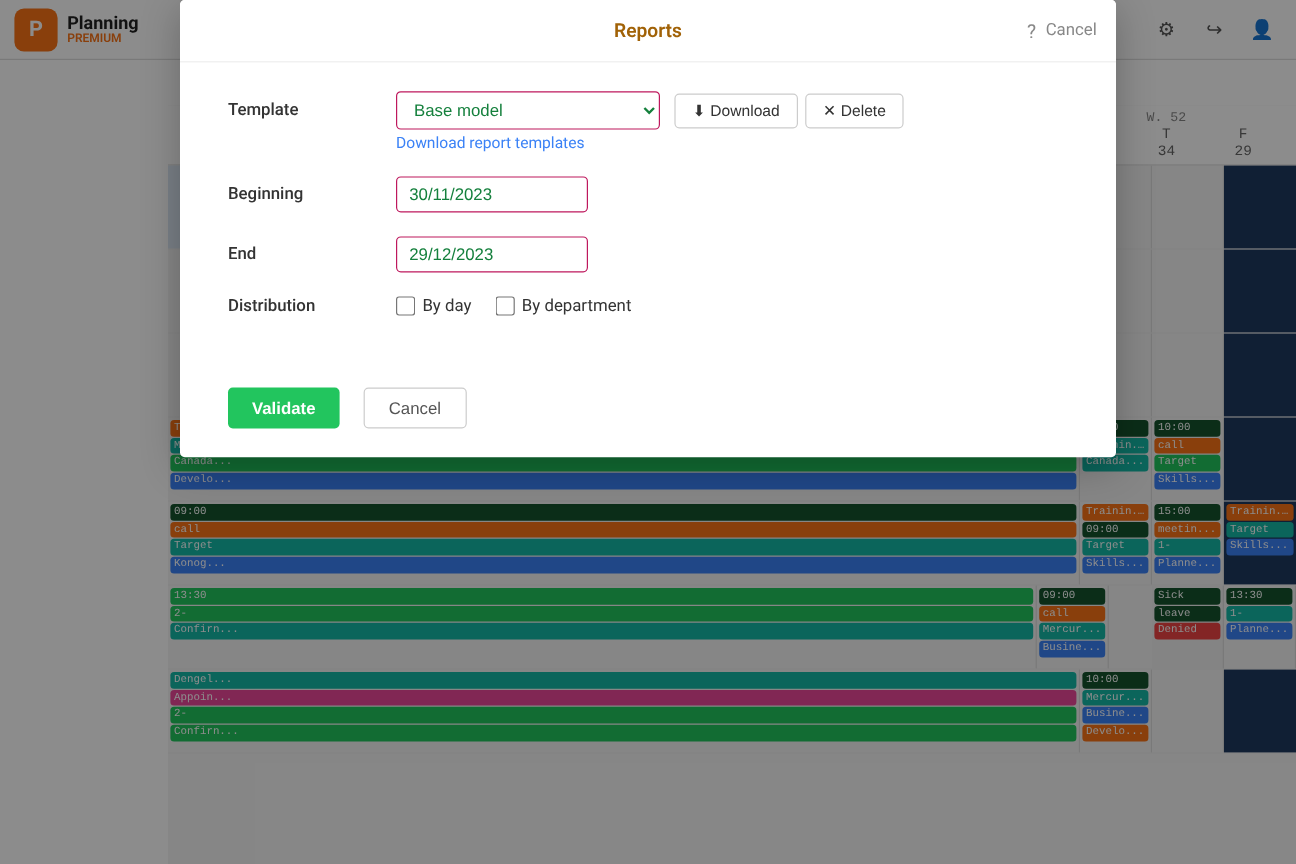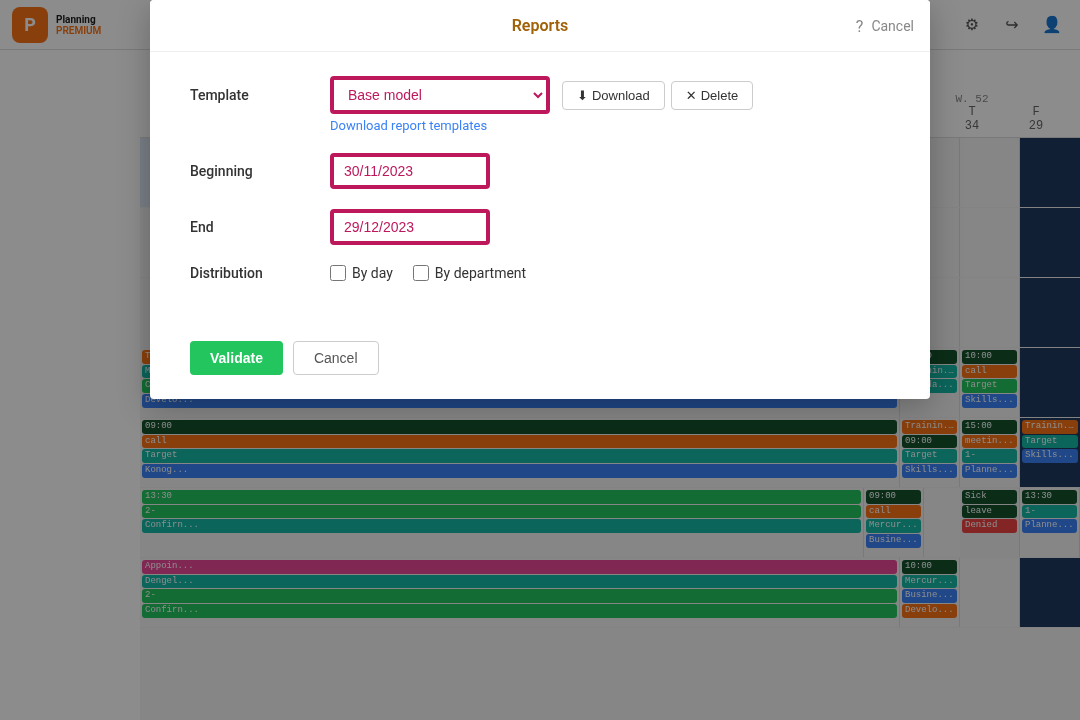--- a/index.html
+++ b/index.html
@@ -39,21 +39,21 @@
       border-radius: 8px;
       display: flex;
       align-items: center;
       justify-content: center;
       color: #fff;
       font-size: 18px;
       font-weight: bold;
     }
     .app-title {
       font-weight: 700;
-      font-size: 10px;
+      font-size: 15px;
       color: #222;
       line-height: 1.1;
     }
     .app-subtitle {
       font-size: 10px;
       color: #f97316;
       font-weight: 600;
       text-transform: uppercase;
     }
     .header-spacer { flex: 1; }
@@ -225,24 +225,24 @@
       width: 140px;
       font-size: 14px;
       color: #333;
       font-weight: 500;
       flex-shrink: 0;
     }
     .form-control {
       flex: 1;
       max-width: 280px;
       padding: 6px 10px;
-      border: 4px solid #be185d;
-      border-radius: 4px;
-      font-size: 14px;
-      color: #be185d;
+      border: 1px solid #be185d;
+      border-radius: 4px;
+      font-size: 14px;
+      color: #15803d;
       background: #fff;
     }
     .template-row {
       display: flex;
       align-items: center;
       margin-bottom: 4px;
     }
     .template-actions {
       display: flex;
       gap: 6px;
@@ -294,21 +294,21 @@
       color: #333;
     }
     .checkbox-item input[type="checkbox"] {
       width: 16px;
       height: 16px;
       cursor: pointer;
     }
     .modal-footer {
       padding: 16px 40px 24px;
       display: flex;
-      gap: 10px;
+      gap: 20px;
     }
     .btn-validate {
       background: #22c55e;
       color: #fff;
       border: none;
       border-radius: 4px;
       padding: 8px 20px;
       font-size: 14px;
       font-weight: 600;
       cursor: pointer;
@@ -475,22 +475,22 @@
       </div>
       <div style="width:60px; border-right:1px solid #ddd; padding:2px;">
         <div class="event-block ev-gray">13:30</div>
         <div class="event-block ev-teal">1-</div>
         <div class="event-block ev-blue">Planne...</div>
       </div>
     </div>
 
     <div class="cal-row">
       <div style="flex:1; border-right:1px solid #ddd; padding:2px; overflow:hidden;">
+        <div class="event-block ev-teal">Dengel...</div>
         <div class="event-block ev-pink">Appoin...</div>
-        <div class="event-block ev-teal">Dengel...</div>
         <div class="event-block ev-green">2-</div>
         <div class="event-block ev-green">Confirn...</div>
       </div>
       <div style="width:60px; border-right:1px solid #ddd; padding:2px;">
         <div class="event-block ev-gray">10:00</div>
         <div class="event-block ev-teal">Mercur...</div>
         <div class="event-block ev-blue">Busine...</div>
         <div class="event-block ev-orange">Develo...</div>
       </div>
       <div style="width:60px; border-right:1px solid #ddd;"></div>

